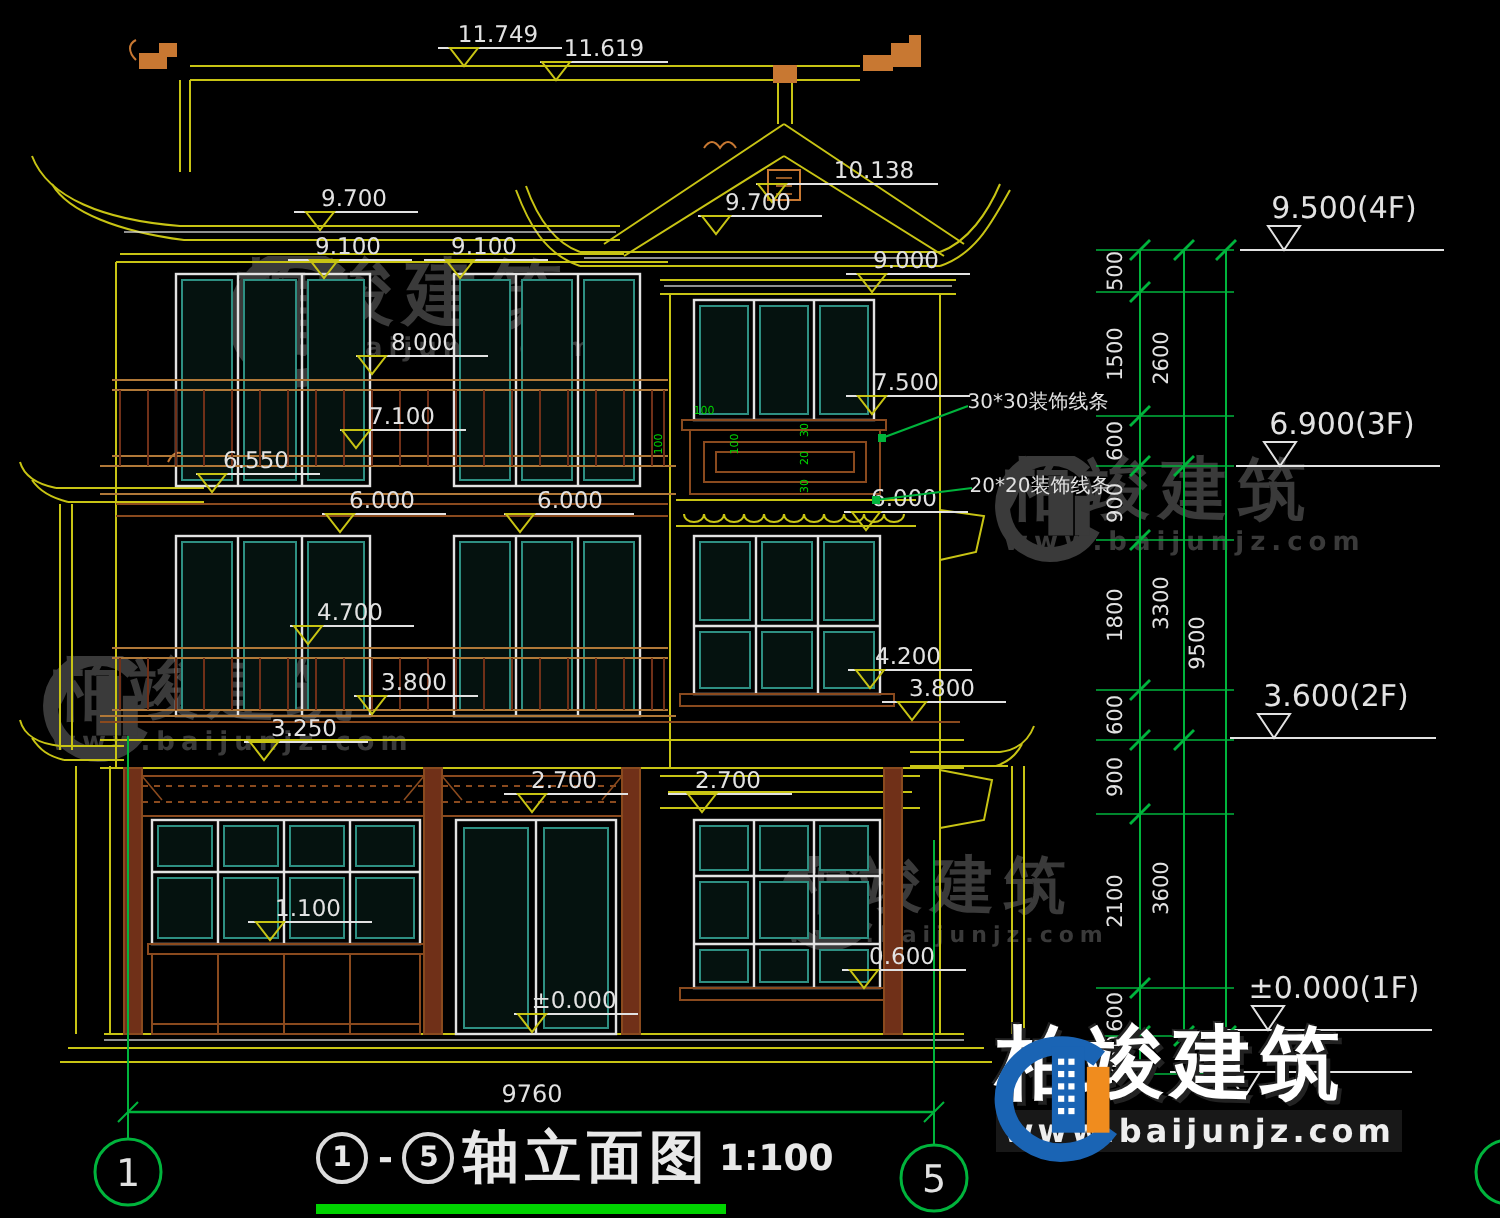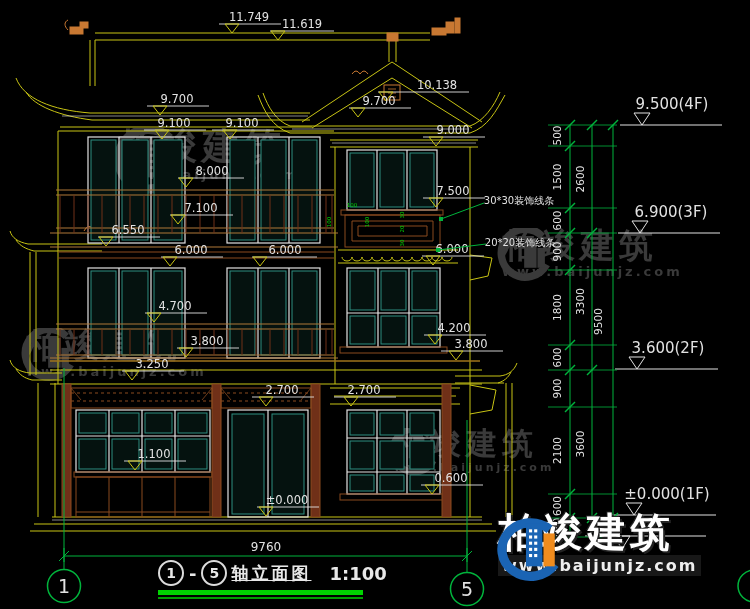--- a/index.html
+++ b/index.html
@@ -14,22 +14,22 @@
   .logo .wmtxt{display:flex;flex-direction:column;margin-left:6px;}
   .logo .wmname{font-size:40px;font-weight:bold;letter-spacing:4px;line-height:1;color:#fff;
                 text-shadow:2px 2px 0 #222,-1px -1px 0 #222;white-space:nowrap;}
   .logo .wmurl{font-size:16px;font-weight:bold;letter-spacing:2px;color:#eee;background:#181818;
                padding:1px 4px;margin-top:3px;white-space:nowrap;}
   .titlebar{position:absolute;left:158px;top:560px;z-index:3;color:#e8e8e8;}
   .trow{display:flex;align-items:center;gap:4px;}
   .circ{display:inline-block;width:22px;height:22px;border:2px solid #dcdcdc;border-radius:50%;
         text-align:center;line-height:22px;font-size:14px;font-weight:bold;}
   .tdash{font-size:18px;font-weight:bold;margin:0 1px;}
-  .tname{font-size:17px;font-weight:bold;letter-spacing:3px;white-space:nowrap;text-decoration:underline;}
-  .tscale{font-size:18px;font-weight:bold;margin-left:14px;}
+  .tname{font-size:28px;font-weight:bold;letter-spacing:3px;white-space:nowrap;}
+  .tscale{font-size:18px;font-weight:bold;}
   .uline1{height:5px;background:#00d400;margin-top:4px;width:205px;}
   .uline2{height:2px;background:#00a000;margin-top:2px;width:205px;}
 </style>
 </head>
 <body>
 
 <div class="stage">
 
   <div class="wm" style="left:112px;top:128px;">
     <svg width="72" height="72" viewBox="0 0 70 70">

